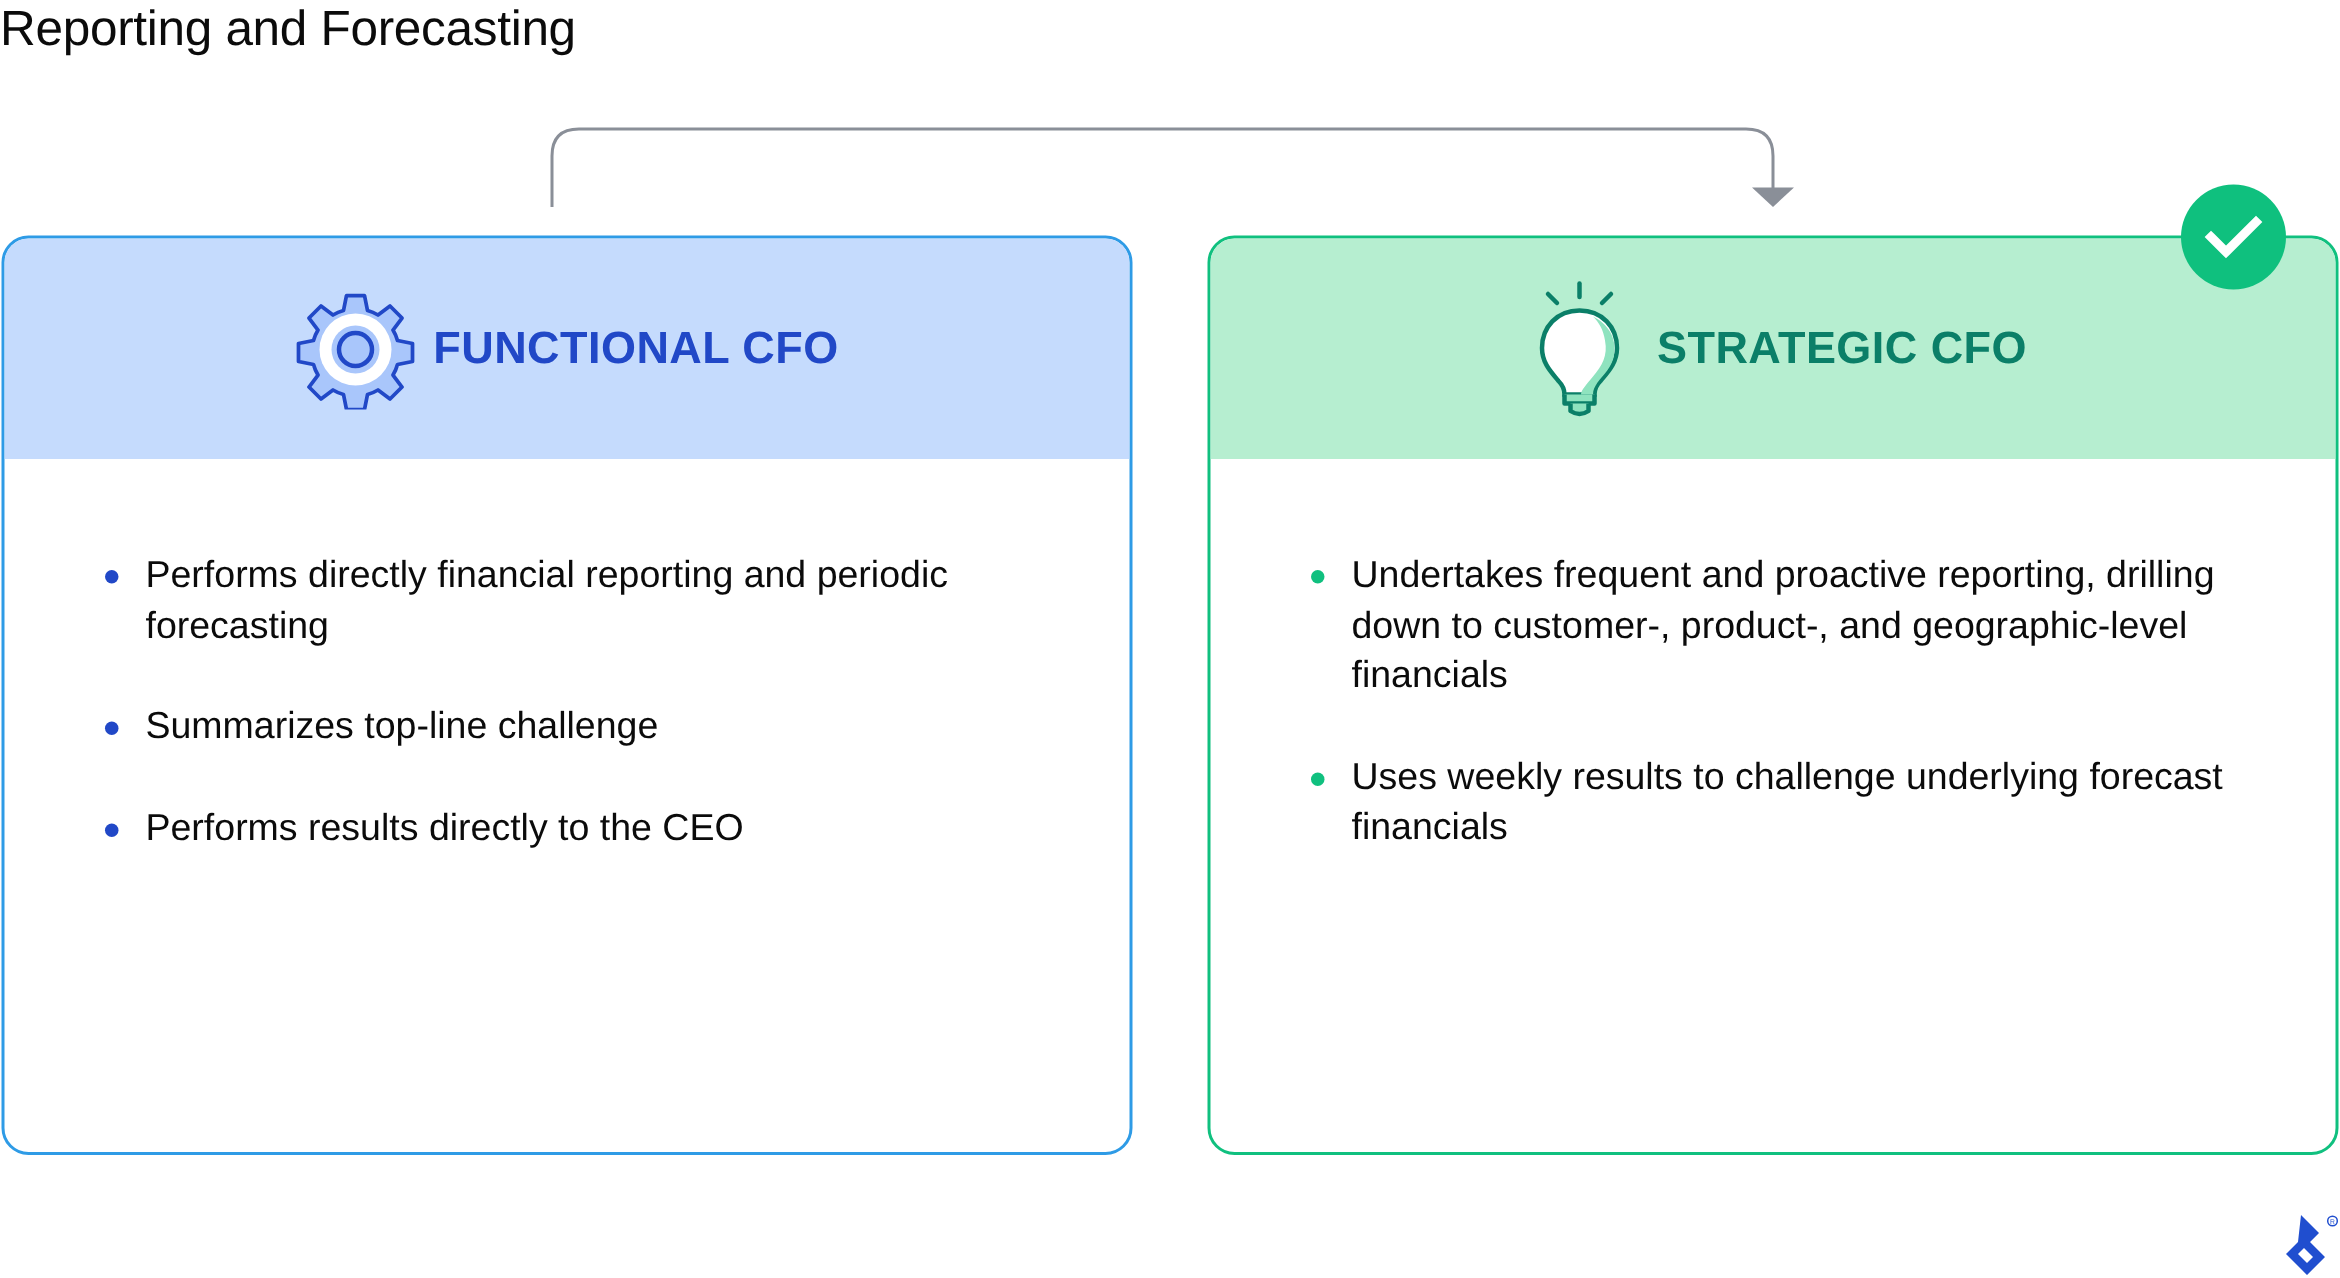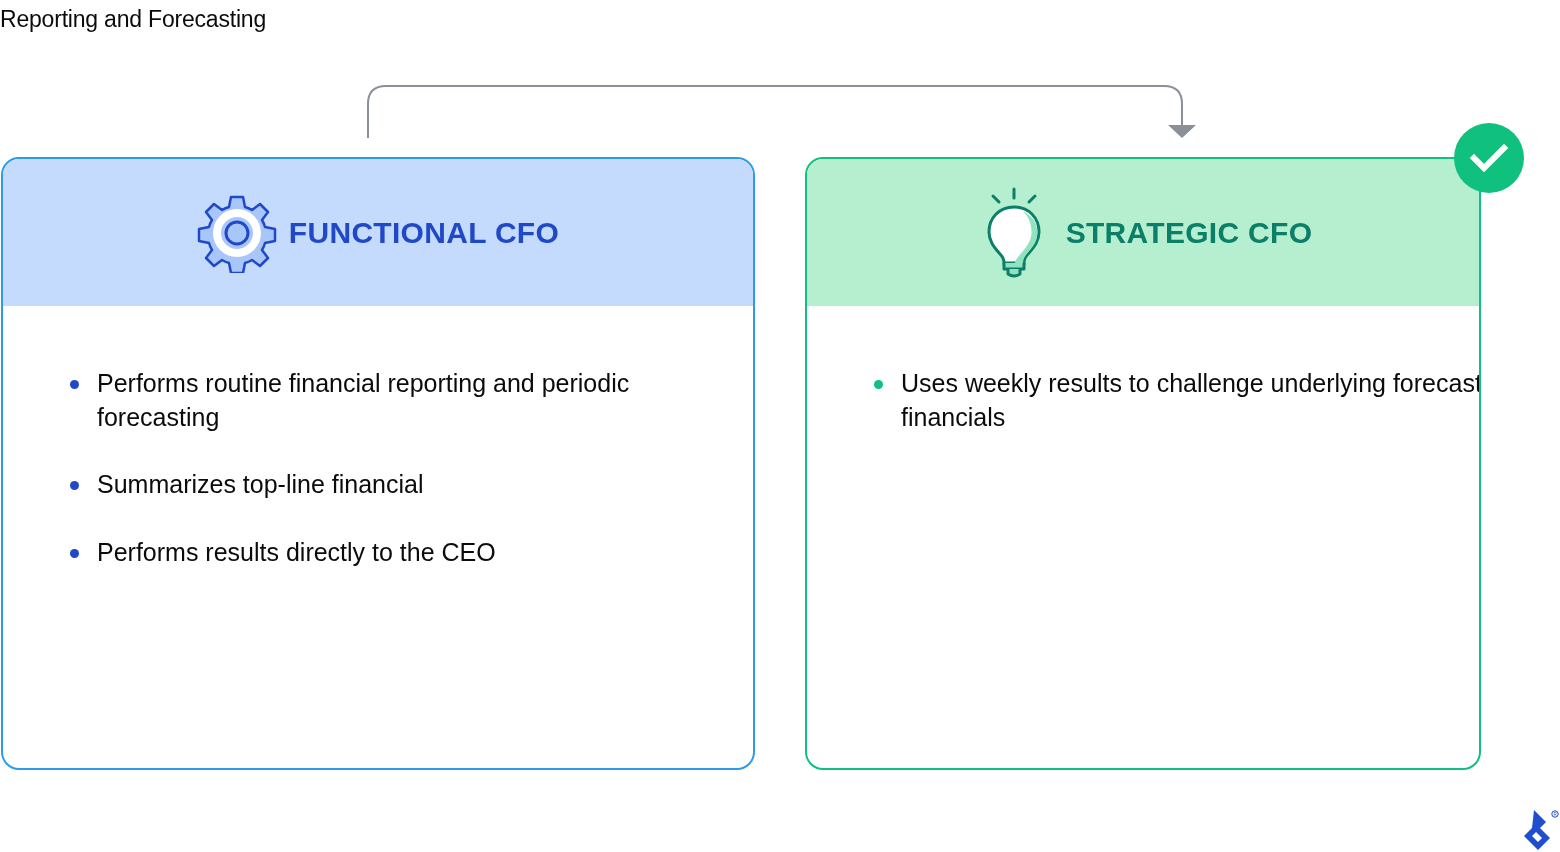--- a/index.html
+++ b/index.html
@@ -1,32 +1,32 @@
 <!DOCTYPE html>
 <html><head>
 <meta charset="utf-8">
 <style>
   * { box-sizing: border-box; margin: 0; padding: 0; }
   html, body { width: 1560px; height: 852px; background: #ffffff; overflow: hidden; }
   body { position: relative; font-family: "Liberation Sans", "DejaVu Sans", sans-serif; color: #111111; }
 
   .page-title {
     position: absolute; left: 0; top: 0;
-    font-size: 23px; font-weight: 500; color: #0b0b0b; letter-spacing: -0.2px;
+    font-size: 33px; font-weight: 500; color: #0b0b0b; letter-spacing: -0.2px;
     line-height: 38px;
   }
 
   .connector { position: absolute; left: 0; top: 0; width: 1560px; height: 160px; pointer-events: none; }
 
   .card {
     position: absolute; top: 157px; height: 613px;
     border: 2px solid; border-radius: 18px; overflow: hidden; background: #ffffff;
   }
   .card.functional { left: 1px; width: 754px; border-color: #2e9be6; }
-  .card.strategic  { left: 805px; width: 676px; border-color: #10c07f; }
+  .card.strategic  { left: 805px; width: 754px; border-color: #10c07f; }
 
   .card-header {
     height: 147px; display: flex; align-items: center; justify-content: center;
     gap: 12px;
   }
   .functional .card-header { background: #c5dbfd; }
   .strategic  .card-header { background: #b6eed0; }
 
   .card-title { font-size: 30px; font-weight: 600; letter-spacing: 0.3px; }
   .functional .card-title { color: #2148c7; }
@@ -72,42 +72,43 @@
       <svg width="80" height="80" viewBox="0 0 80 80">
         <path d="M34 4 h12 l2 10 a27 27 0 0 1 7 3 l8 -6 l8 8 l-6 8 a27 27 0 0 1 3 7 l10 2 v12 l-10 2 a27 27 0 0 1 -3 7 l6 8 l-8 8 l-8 -6 a27 27 0 0 1 -7 3 l-2 10 h-12 l-2 -10 a27 27 0 0 1 -7 -3 l-8 6 l-8 -8 l6 -8 a27 27 0 0 1 -3 -7 l-10 -2 v-12 l10 -2 a27 27 0 0 1 3 -7 l-6 -8 l8 -8 l8 6 a27 27 0 0 1 7 -3 z" fill="#a9c6fb" stroke="#2148c7" stroke-width="2.5" stroke-linejoin="round"></path>
         <circle cx="40" cy="40" r="24" fill="#ffffff"></circle>
         <circle cx="40" cy="40" r="16" fill="#a9c6fb"></circle>
         <circle cx="40" cy="40" r="11" fill="none" stroke="#2148c7" stroke-width="3"></circle>
       </svg>
     </span>
     <span class="card-title">FUNCTIONAL CFO</span>
   </div>
   <ul class="bullets">
-    <li class="bullet"><span class="dot"></span><span>Performs routine financial reporting and periodic forecasting</span></li>
-    <li class="bullet"><span class="dot"></span><span>Summarizes top-line financial</span></li>
+    <li class="bullet"><span class="dot"></span><span>Performs directly financial reporting and periodic forecasting</span></li>
+    <li class="bullet"><span class="dot"></span><span>Summarizes top-line challenge</span></li>
     <li class="bullet"><span class="dot"></span><span>Performs results directly to the CEO</span></li>
   </ul>
 </div>
 
 <div class="card strategic">
   <div class="card-header">
     <span class="header-icon">
       <svg width="70" height="92" viewBox="0 0 70 92">
         <line x1="35" y1="2" x2="35" y2="11" stroke="#0b7f68" stroke-width="3" stroke-linecap="round"></line>
         <line x1="14" y1="9" x2="20" y2="15" stroke="#0b7f68" stroke-width="3" stroke-linecap="round"></line>
         <line x1="56" y1="9" x2="50" y2="15" stroke="#0b7f68" stroke-width="3" stroke-linecap="round"></line>
         <path d="M35 20 C20 20 10 31 10 45 C10 55 16 61 21 67 C24 70 25 73 25 76 H45 C45 73 46 70 49 67 C54 61 60 55 60 45 C60 31 50 20 35 20 Z" fill="#ffffff" stroke="#0b7f68" stroke-width="3"></path>
         <path d="M44 24 C54 29 60 38 58 50 C57 57 51 63 47 68 C45 71 44 73 44 76 H36 C36 73 40 69 44 64 C50 57 54 50 52 40 C51 33 48 28 44 24 Z" fill="#8fe3bf"></path>
         <path d="M25 76 V82 H45 V76" fill="#8fe3bf" stroke="#0b7f68" stroke-width="3" stroke-linejoin="round"></path>
         <path d="M29 82 V87 Q35 91 41 87 V82" fill="#8fe3bf" stroke="#0b7f68" stroke-width="3" stroke-linejoin="round"></path>
       </svg>
     </span>
     <span class="card-title">STRATEGIC CFO</span>
   </div>
   <ul class="bullets">
+    <li class="bullet"><span class="dot"></span><span>Undertakes frequent and proactive reporting, drilling down to customer-, product-, and geographic-level financials</span></li>
     <li class="bullet"><span class="dot"></span><span>Uses weekly results to challenge underlying forecast financials</span></li>
   </ul>
 </div>
 
 <div class="check-badge">
   <svg width="40" height="32" viewBox="0 0 40 32">
     <polyline points="5,16 15,26 35,6" fill="none" stroke="#ffffff" stroke-width="6" stroke-linecap="square"></polyline>
   </svg>
 </div>
 

